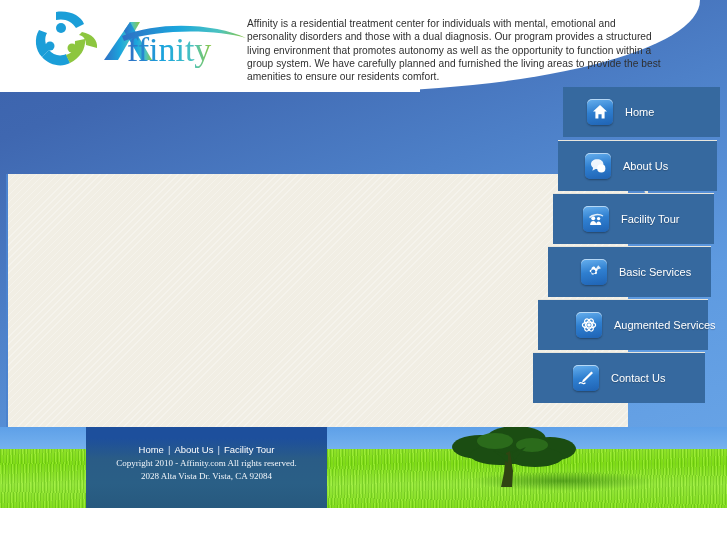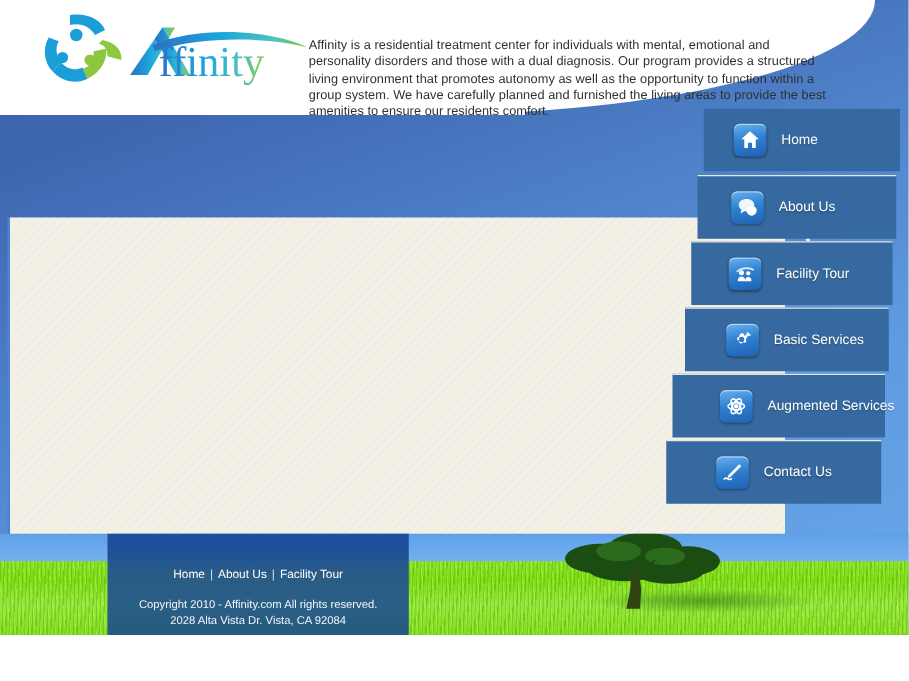--- a/index.html
+++ b/index.html
@@ -57,21 +57,21 @@
   }
   .logo-word {
     position: absolute;
     left: 82px; top: 10px;
     width: 148px; height: 56px; text-align: center;
   }
 
   
   .intro {
     position: absolute;
-    left: 247px; top: 20px;
+    left: 247px; top: 7px;
     width: 418px;
     font-size: 10.2px;
     line-height: 13.3px;
     color: #2f2f2f;
     letter-spacing: .05px;
   }
 
   
   .content-panel {
     position: absolute;
@@ -185,30 +185,30 @@
     position: absolute;
     left: 86px; top: 427px;
     width: 241px; height: 81px;
     background: linear-gradient(180deg, #1d4f9c 0%, #1d4f9c 14%, #2a5c86 40%, #2a5f86 70%, #27597e 100%);
     color: #ffffff;
     text-align: center;
   }
   .footer .flinks {
     font-size: 9.5px;
     line-height: 14px;
-    padding-top: 26px;
+    padding-top: 16px;
     color: #ffffff;
   }
   .footer .flinks a { color:#fff; text-decoration:none; }
   .footer .sep { padding: 0 4px; color: #cfe0f2; }
   .footer .copy {
     font-size: 9px;
     line-height: 12.5px;
-    margin-top: 10px;
     color: #f2f6fb;
+    font-family: Liberation Serif, serif;
   }
 </style>
 </head>
 <body>
 
 <div id="page">
 
   <div class="bg-blue"></div>
 
   <div class="header-white"></div>

